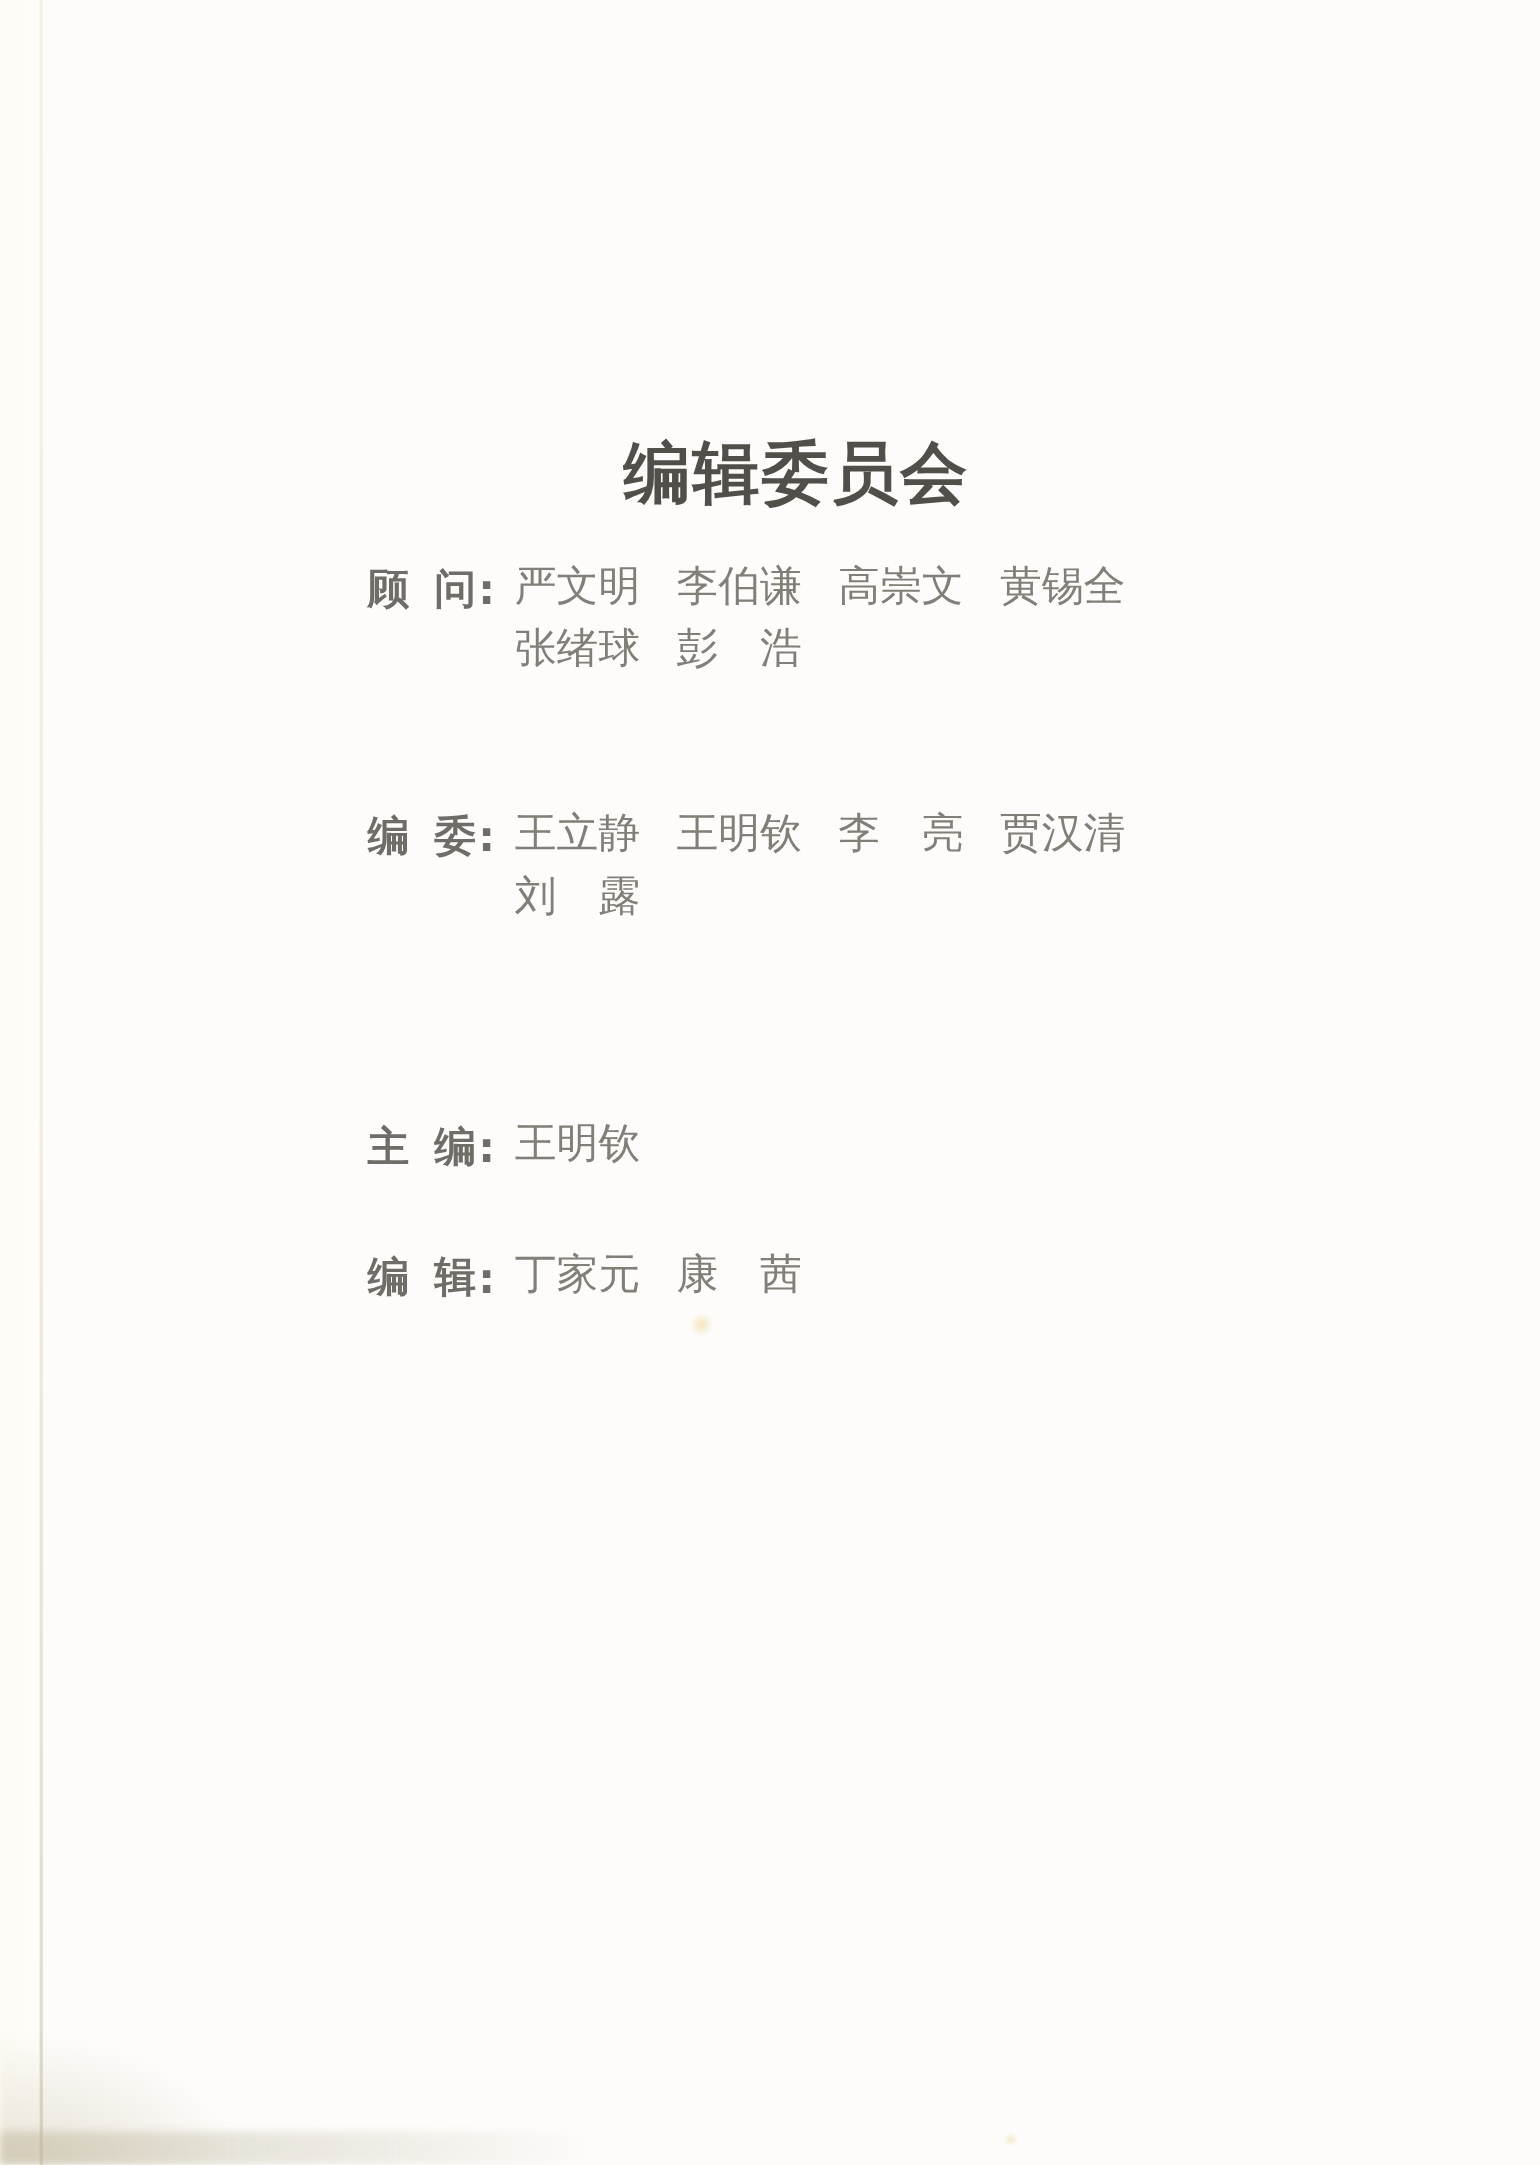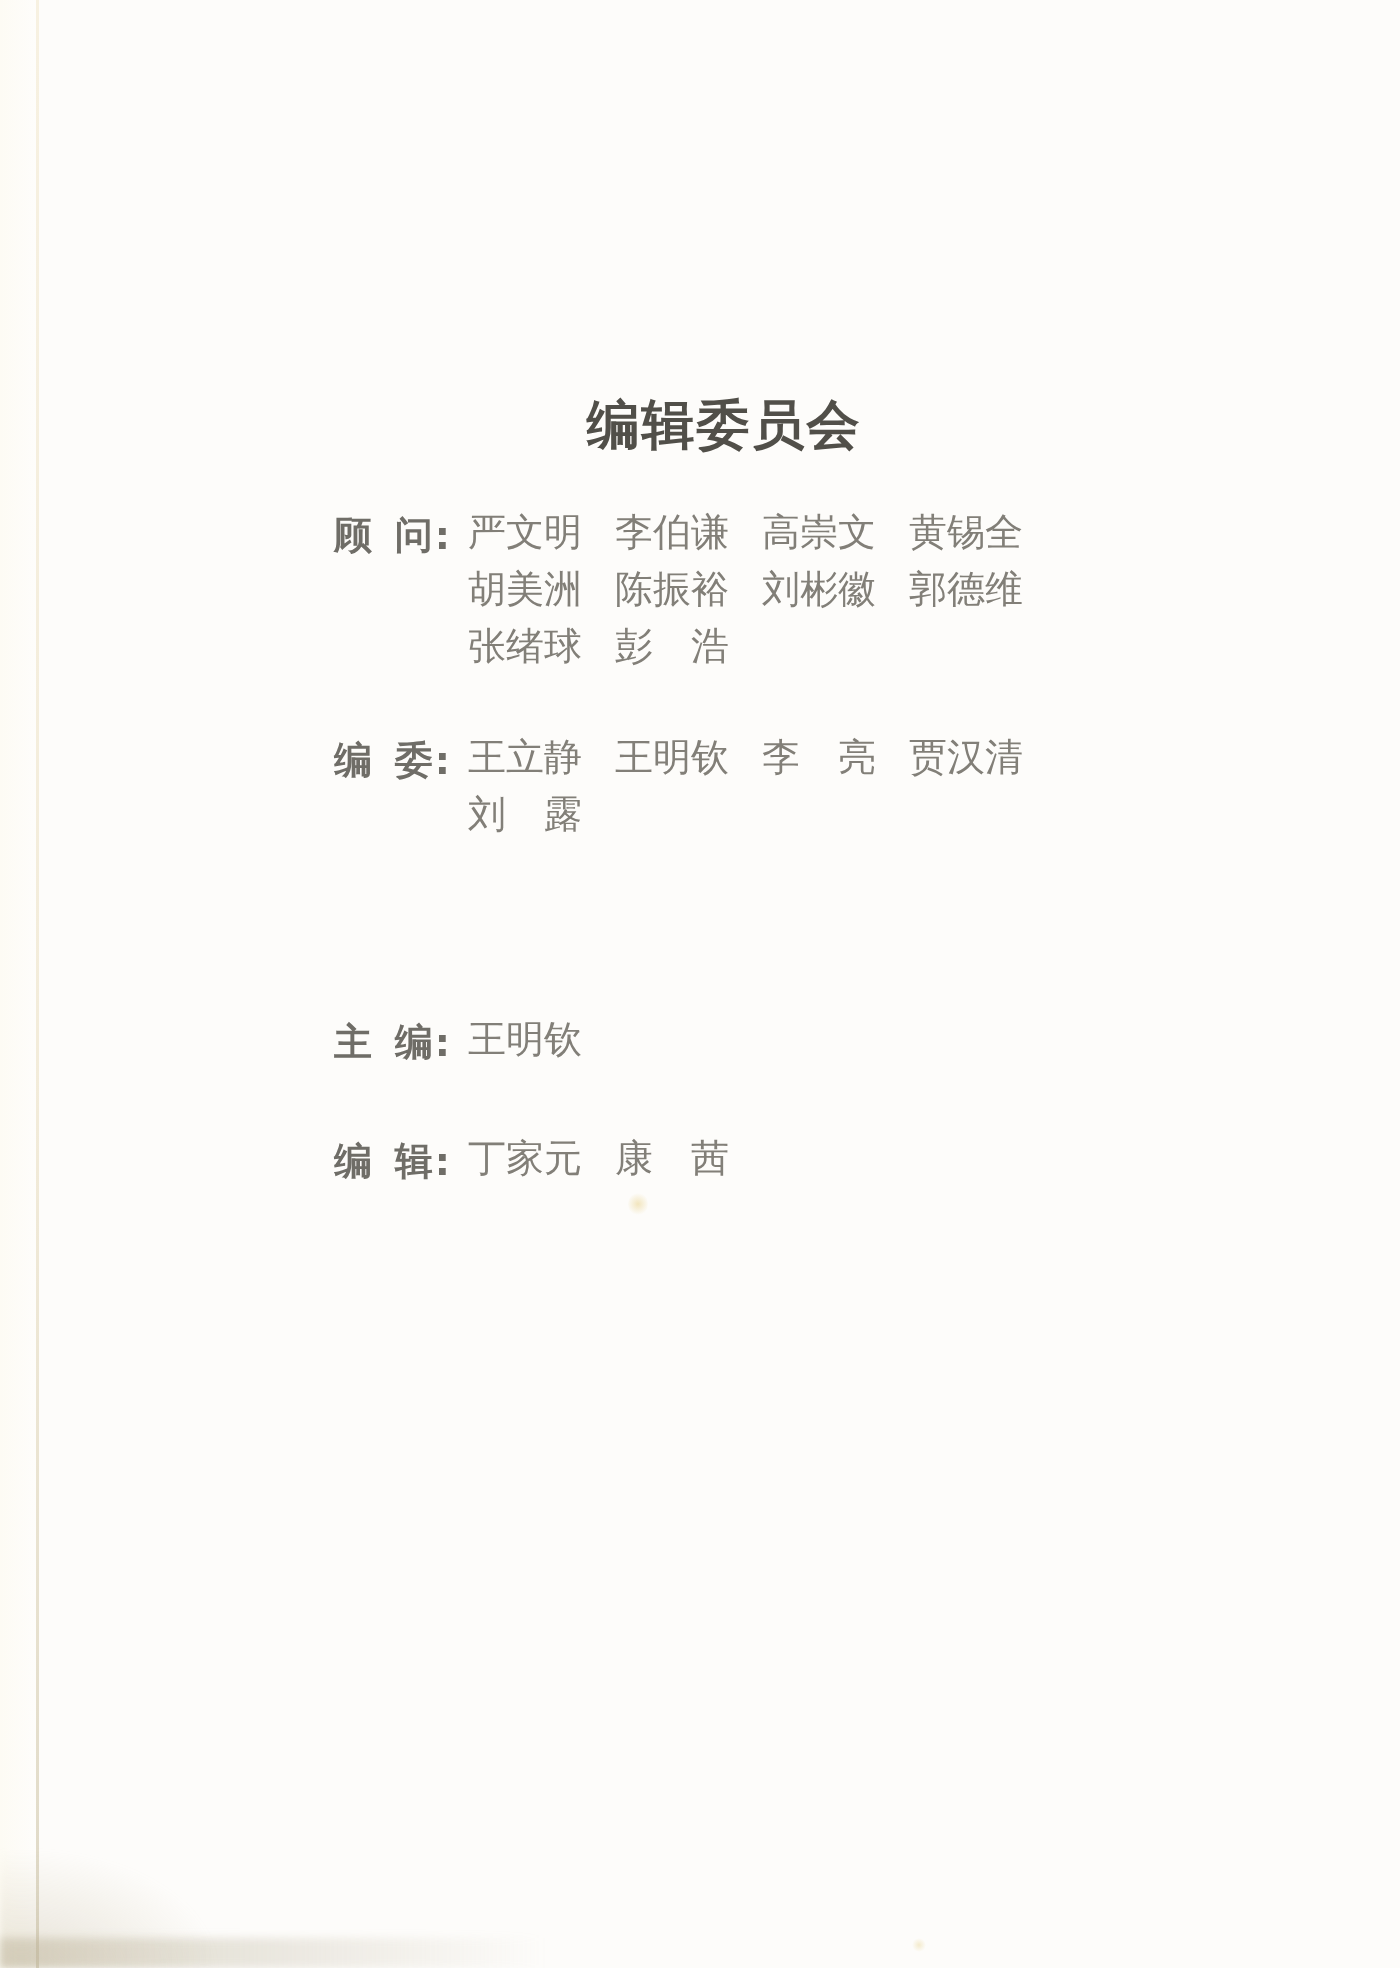--- a/index.html
+++ b/index.html
@@ -35,21 +35,21 @@
   .speck{position:absolute;border-radius:50%;}
   .speck-1{left:628px;top:1192px;width:20px;height:24px;
     background:radial-gradient(circle,rgba(233,210,140,.55),rgba(233,210,140,0) 70%);}
   .speck-2{left:912px;top:1938px;width:14px;height:14px;
     background:radial-gradient(circle,rgba(235,218,160,.5),rgba(235,218,160,0) 70%);}
 
   
   .title{
     position:absolute;left:0;right:0;top:390px;height:62px;
     text-align:center;padding-left:48px;
-    font-size:53px;font-weight:bold;letter-spacing:2px;
+    font-size:61px;font-weight:bold;letter-spacing:2px;
     color:#514f49;
     font-family:"DejaVu Serif", serif;
   }
 
   
   .section{position:absolute;left:468px;}
   .sec-advisors{top:507px;}
   .sec-board{top:732px;}
   .sec-chief{top:1014px;}
   .sec-editors{top:1133px;}
@@ -95,26 +95,20 @@
         <span class="colon">:</span>
       </span>
     </div>
     <div class="row">
       <span class="name">严文明</span>
       <span class="name">李伯谦</span>
       <span class="name">高崇文</span>
       <span class="name">黄锡全</span>
     </div>
     <div class="row">
-      <span class="name">胡美洲</span>
-      <span class="name">陈振裕</span>
-      <span class="name">刘彬徽</span>
-      <span class="name">郭德维</span>
-    </div>
-    <div class="row">
       <span class="name">张绪球</span>
       <span class="name">彭 浩</span>
     </div>
   </div>
 
   <div class="section sec-board">
     <div class="label">
       <span>编</span>
       <span class="lr">
         <span>委</span>

